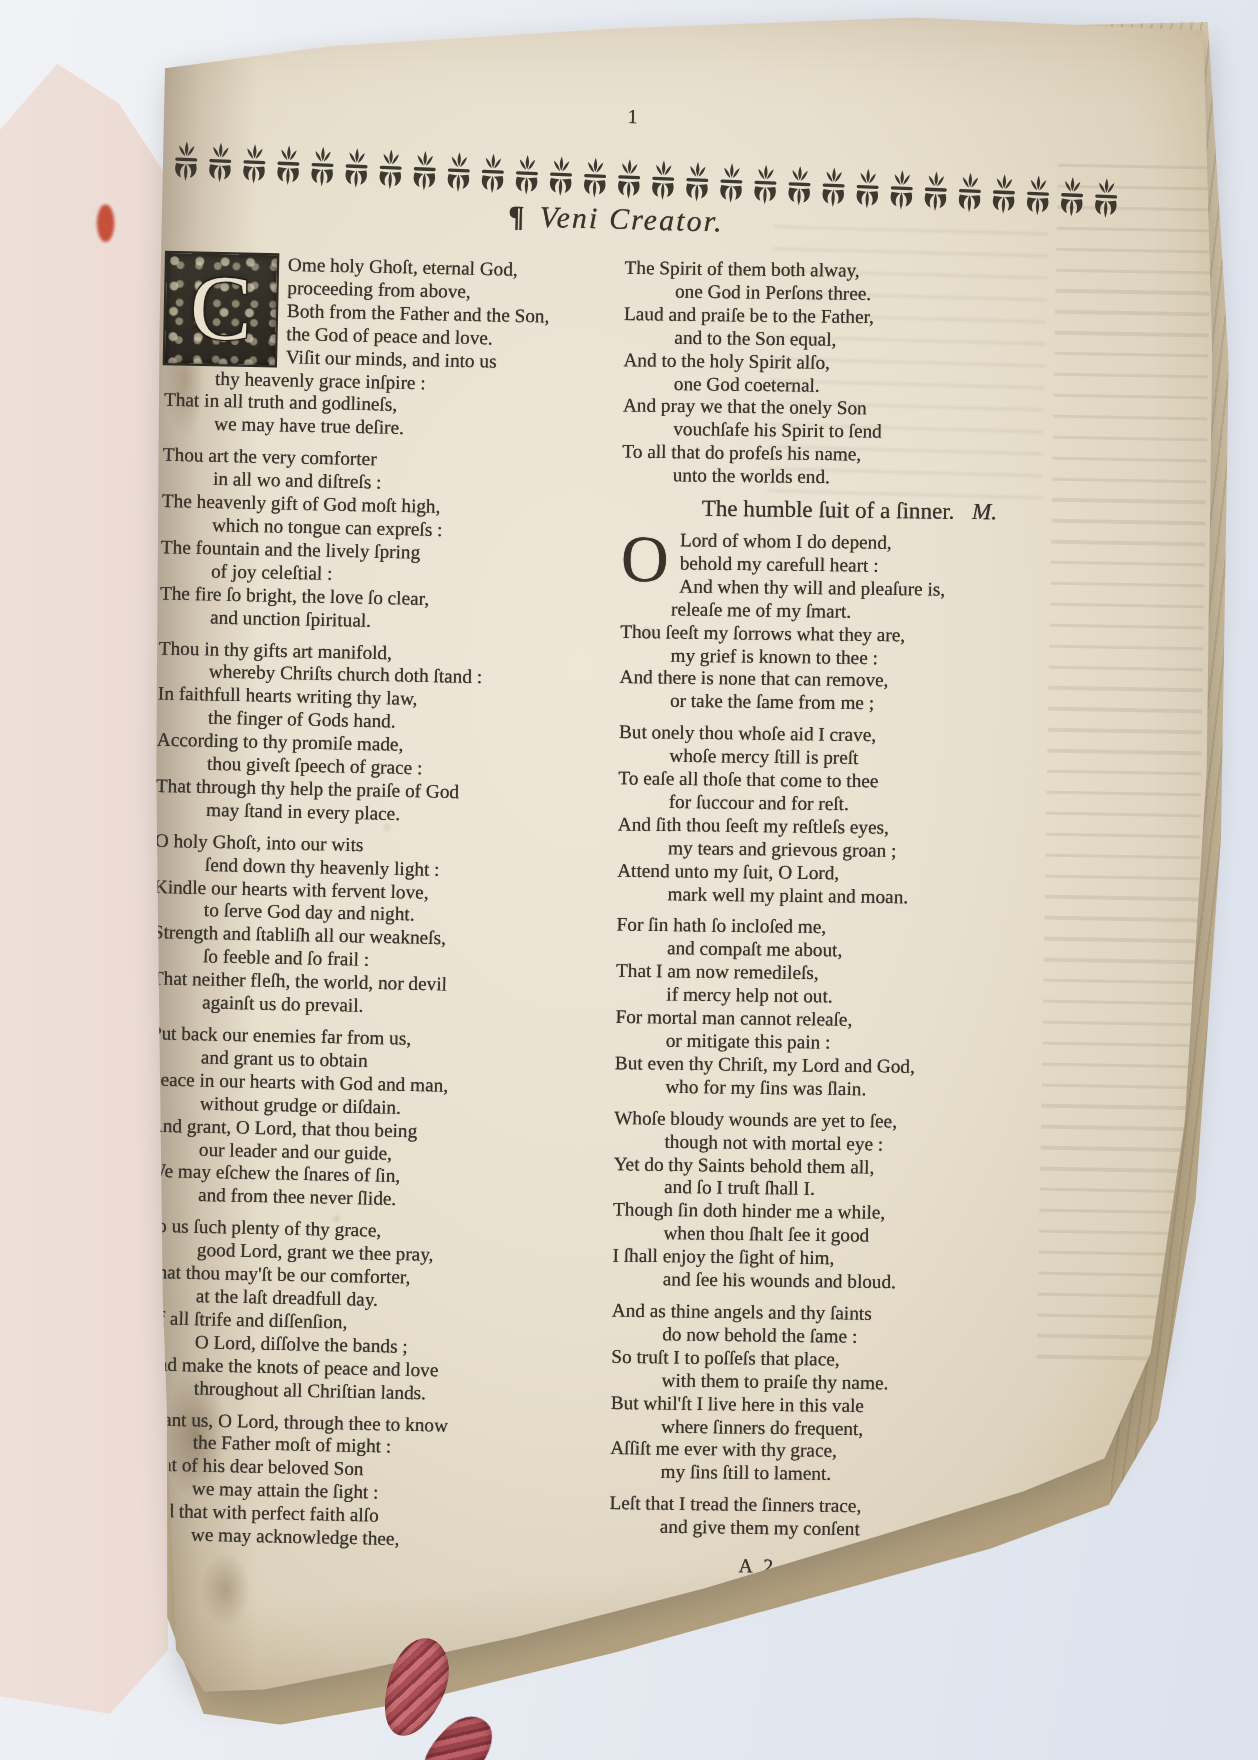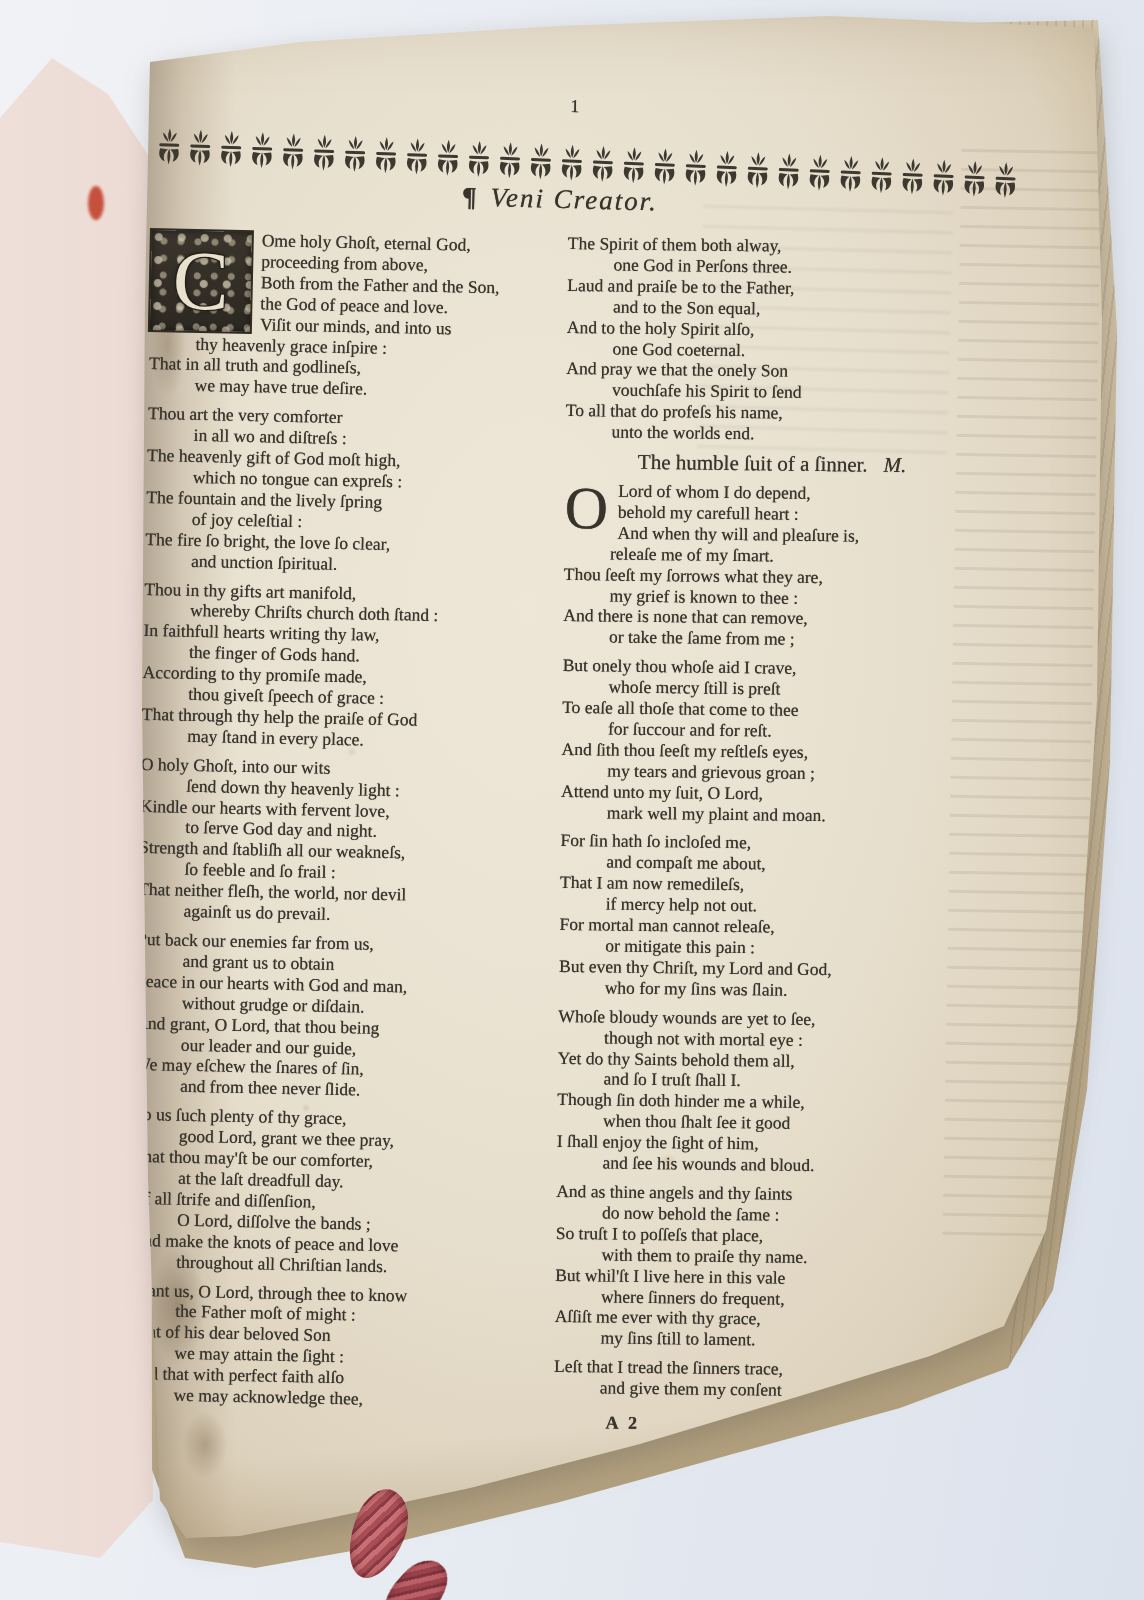--- a/index.html
+++ b/index.html
@@ -98,21 +98,21 @@
   .dropcap-block .cap{
     font-size:84px;line-height:1;color:#e9e1cd;
     text-shadow:1px 1px 0 #23201b,-1px -1px 0 #23201b,1px -1px 0 #23201b,-1px 1px 0 #23201b,0 0 4px rgba(0,0,0,.6);
   }
   .dropcap-plain{
     float:left;font-size:60px;line-height:.82;padding:4px 10px 0 0;color:#38342c;
   }
   .hymn2-head{margin:9px 0 8px 0;text-align:center;font-size:21px;}
   .hymn2-head .attr{font-style:italic;margin-left:16px;}
   .sig-row{display:flex;margin-top:14px;font-size:18px;}
-  .sig-mark{margin-left:52px;letter-spacing:3px;font-weight:bold;}
+  .sig-mark{margin-left:118px;letter-spacing:3px;}
   .catchword{margin-left:auto;margin-right:2px;transform:translateY(-8px);}
 
   
   .ribbon-a{position:absolute;left:352px;top:1488px;width:52px;height:92px;transform:rotate(22deg);
     background:repeating-linear-gradient(115deg,#c76f74 0 5px,#a94e55 5px 10px,#8c3a43 10px 13px);
     border-radius:45% 55% 48% 52%/40% 45% 55% 60%;box-shadow:inset 0 0 10px rgba(80,20,25,.5);}
   .ribbon-b{position:absolute;left:394px;top:1556px;width:46px;height:74px;transform:rotate(42deg);
     background:repeating-linear-gradient(125deg,#bd5f66 0 5px,#9a434c 5px 10px,#7e323c 10px 13px);
     border-radius:50% 50% 60% 40%/45% 55% 50% 50%;box-shadow:inset 0 0 9px rgba(80,20,25,.5);filter:blur(.3px);}
 </style>

